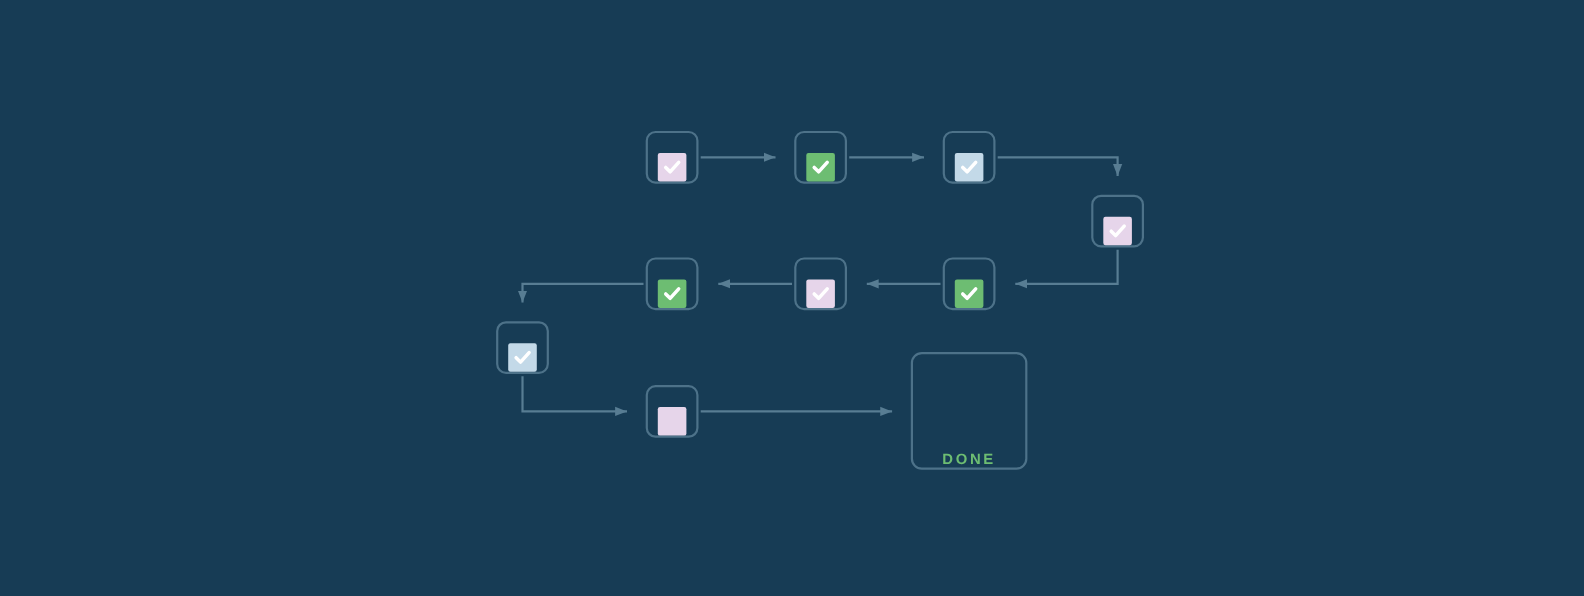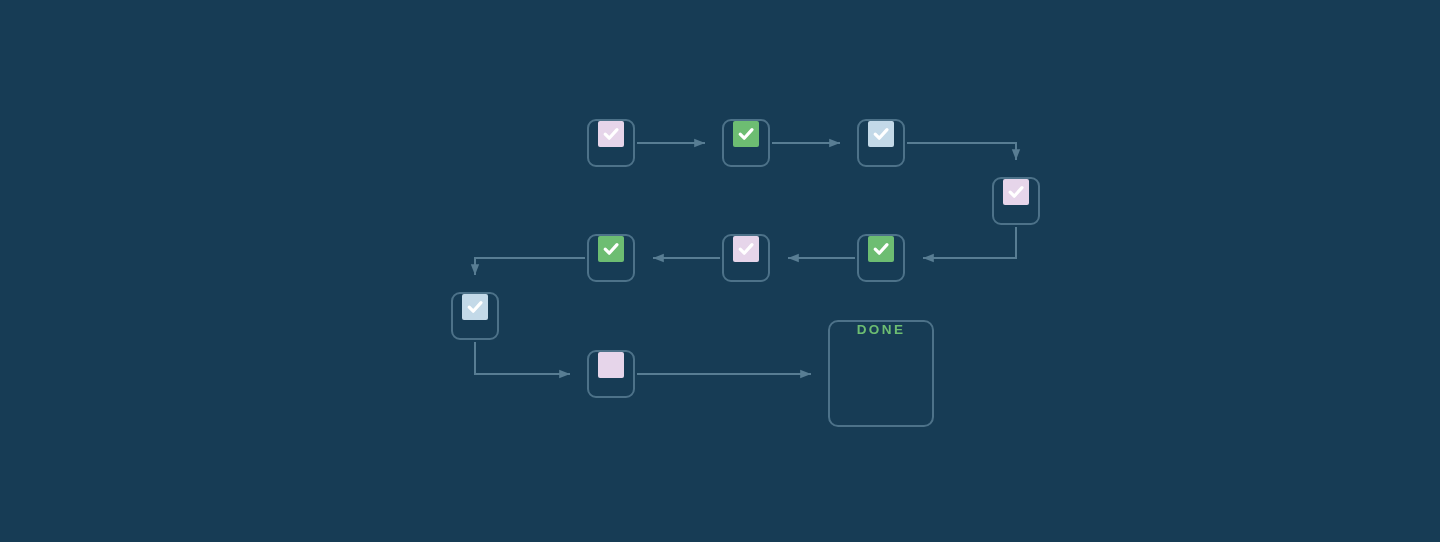--- a/index.html
+++ b/index.html
@@ -27,21 +27,21 @@
     height: 542px;
     pointer-events: none;
   }
   .node {
     position: absolute;
     box-sizing: border-box;
     border: 2px solid #4d7289;
     border-radius: 9px;
     background: #173c55;
     display: flex;
-    align-items: flex-start;
+    align-items: flex-end;
     justify-content: center;
   }
   .node-task {
     width: 48px;
     height: 48px;
   }
   .checkbox {
     position: relative;
     width: 26px;
     height: 26px;

